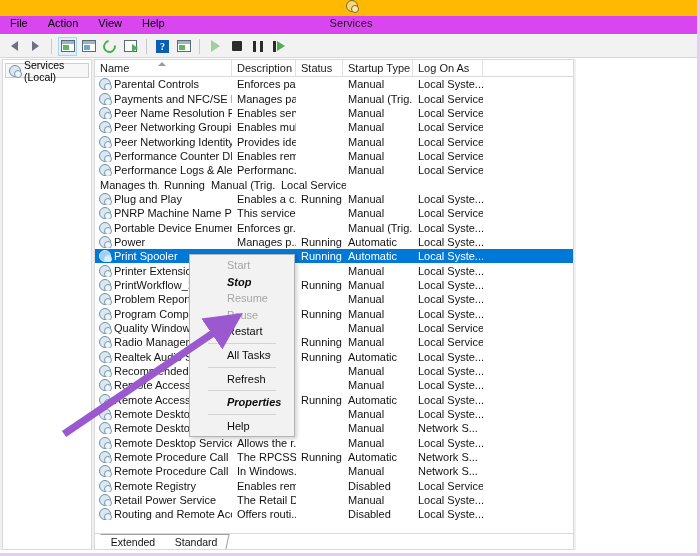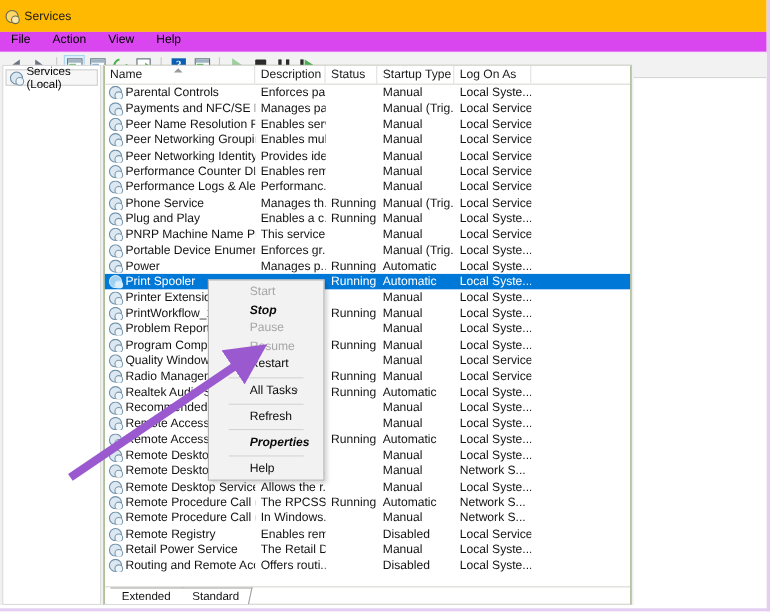--- a/index.html
+++ b/index.html
@@ -14,26 +14,27 @@
     position: relative;
     width: 700px; height: 556px;
     background: #ffffff;
     border-right: 3px solid #e3cdf2;
     border-bottom: 3px solid #e3cdf2;
     overflow: hidden;
   }
 
   
   .titlebar {
-    height: 29px;
+    height: 16px;
     background: #ffb900;
     display: flex;
     align-items: center;
     padding-left: 5px;
     gap: 6px;
+    flex-direction: column;
   }
   .titlebar .tb-title {
     font-size: 11px;
     color: #1a1a1a;
     letter-spacing: .1px;
   }
 
   
   .svc-ico {
     width: 11px; height: 11px;
@@ -217,21 +218,21 @@
     padding: 0 3px;
     margin: 1px 2px;
     border: 1px solid #cfcfcf;
     background: #f7f7f7;
     font-size: 10.5px;
     color: #000;
   }
 
   .right-pane {
     flex: 1;
-    background: #4d7c0f;
+    background: #86efac;
     border: 1px solid #d9d9d9;
     margin: 0 2px 0 1px;
     position: relative;
     overflow: hidden;
     display: flex;
     flex-direction: column;
   }
 
   
   .lv-header {
@@ -515,24 +516,20 @@
             <div class="cell c-name name">
               <span class="svc-ico"></span>
               <span>Performance Logs &amp; Alerts</span>
             </div>
             <div class="cell c-desc">Performanc...</div>
             <div class="cell c-status"></div>
             <div class="cell c-start">Manual</div>
             <div class="cell c-logon">Local Service</div>
           </div>
           <div class="row">
-            <div class="cell c-name name">
-              <span class="svc-ico"></span>
-              <span>Phone Service</span>
-            </div>
             <div class="cell c-desc">Manages th...</div>
             <div class="cell c-status">Running</div>
             <div class="cell c-start">Manual (Trig...</div>
             <div class="cell c-logon">Local Service</div>
           </div>
           <div class="row">
             <div class="cell c-name name">
               <span class="svc-ico"></span>
               <span>Plug and Play</span>
             </div>
@@ -771,22 +768,22 @@
           <span>Standard</span>
         </div>
       </div>
 
     </div>
   </div>
 
   <div class="ctxmenu" id="ctxmenu">
       <div class="ctx-item disabled"><span>Start</span></div>
       <div class="ctx-item bold"><span>Stop</span></div>
+      <div class="ctx-item disabled"><span>Resume</span></div>
       <div class="ctx-item disabled"><span>Pause</span></div>
-      <div class="ctx-item disabled"><span>Resume</span></div>
       <div class="ctx-item"><span>Restart</span></div>
       <div class="ctx-sep"></div>
       <div class="ctx-item"><span>All Tasks</span><span class="submark">›</span></div>
       <div class="ctx-sep"></div>
       <div class="ctx-item"><span>Refresh</span></div>
       <div class="ctx-sep"></div>
       <div class="ctx-item bold"><span>Properties</span></div>
       <div class="ctx-sep"></div>
       <div class="ctx-item"><span>Help</span></div>
     </div>

